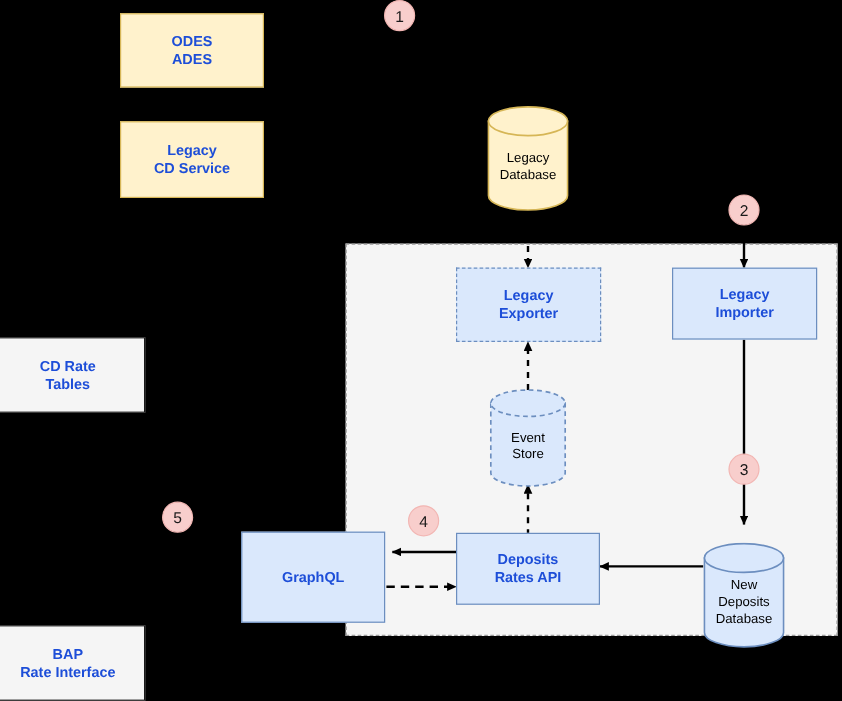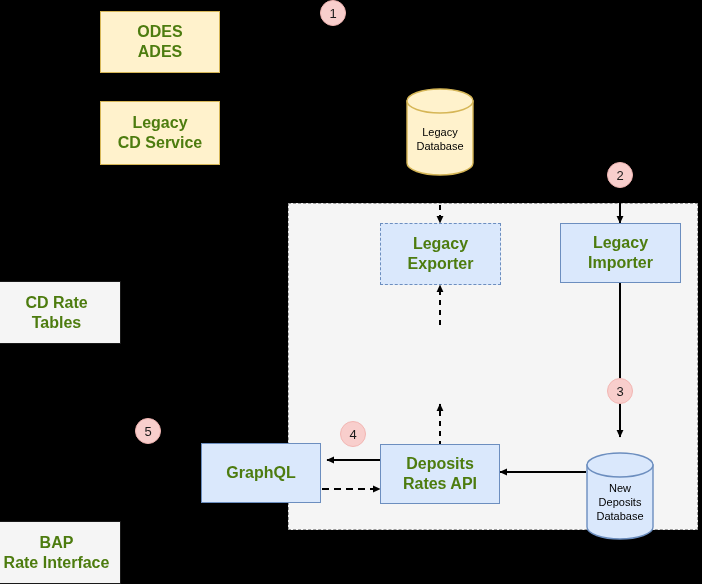--- a/index.html
+++ b/index.html
@@ -21,22 +21,22 @@
     position: absolute; left: 0; top: 0;
     width: 702px; height: 584px;
     pointer-events: none;
     z-index: 3;
   }
   
   .node {
     position: absolute;
     display: flex; align-items: center; justify-content: center;
     text-align: center;
-    font-size: 16px; font-weight: bold;
-    color: #4d7c0f;
+    font-size: 12px; font-weight: bold;
+    color: #1d4ed8;
     line-height: 1.25;
     z-index: 4;
   }
   .node .lbl { white-space: pre-line; }
 
   
   .box-yellow {
     background: #fff2cc;
     border: 1px solid #d6b656;
   }
@@ -170,32 +170,40 @@
   <div class="node box-blue-dashed" style="left:380px; top:223px; width:121px; height:62px;">
     <span class="lbl">Legacy
 Exporter</span>
   </div>
 
   <div class="node box-blue" style="left:560px; top:223px; width:121px; height:60px;">
     <span class="lbl">Legacy
 Importer</span>
   </div>
 
+  <div class="cylinder" style="left:408px; top:324px; width:64px; height:82px;">
+    <svg width="64" height="82" viewBox="0 0 64 82">
+      <path d="M1,12 L1,70 A31,11 0 0 0 63,70 L63,12 Z" fill="#dae8fc" stroke="#6c8ebf" stroke-width="1.4" stroke-dasharray="4,3"></path>
+      <ellipse cx="32" cy="12" rx="31" ry="11" fill="#dae8fc" stroke="#6c8ebf" stroke-width="1.4" stroke-dasharray="4,3"></ellipse>
+    </svg>
+    <div class="cyl-label" style="top:35px;">Event
+Store</div>
+  </div>
 
   <div class="cylinder" style="left:586px; top:452px; width:68px; height:88px;">
     <svg width="68" height="88" viewBox="0 0 68 88">
       <path d="M1,13 L1,75 A33,12 0 0 0 67,75 L67,13 Z" fill="#dae8fc" stroke="#6c8ebf" stroke-width="1.4"></path>
       <ellipse cx="34" cy="13" rx="33" ry="12" fill="#dae8fc" stroke="#6c8ebf" stroke-width="1.4"></ellipse>
     </svg>
     <div class="cyl-label" style="top:30px;">New
 Deposits
 Database</div>
   </div>
 
-  <div class="node box-blue" style="left:201px; top:443px; width:120px; height:60px;">
+  <div class="node box-blue" style="left:201px; top:443px; width:120px; height:76px;">
     <span class="lbl">GraphQL</span>
   </div>
 
   <div class="node box-blue" style="left:380px; top:444px; width:120px; height:60px;">
     <span class="lbl">Deposits
 Rates API</span>
   </div>
 
   <div class="badge" style="left:320px; top:0px;">
     <span>1</span>

